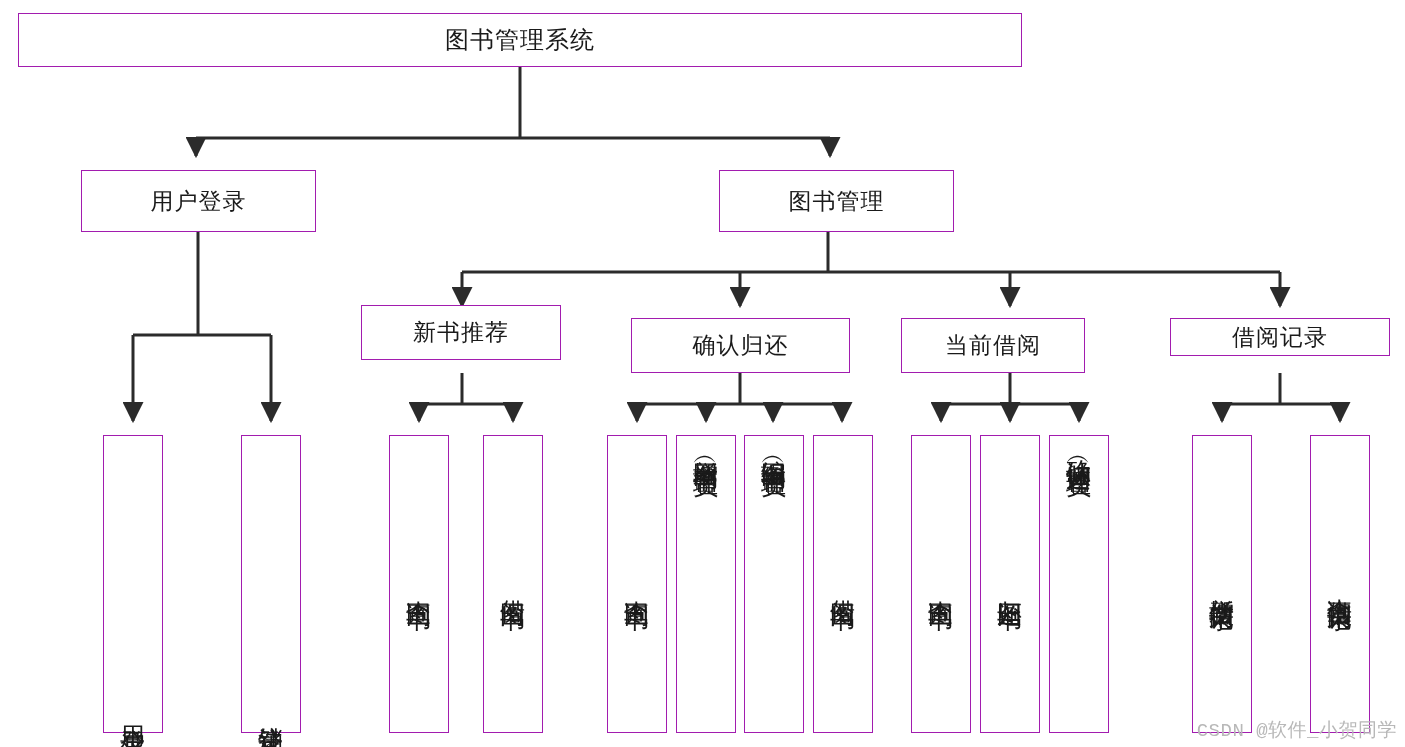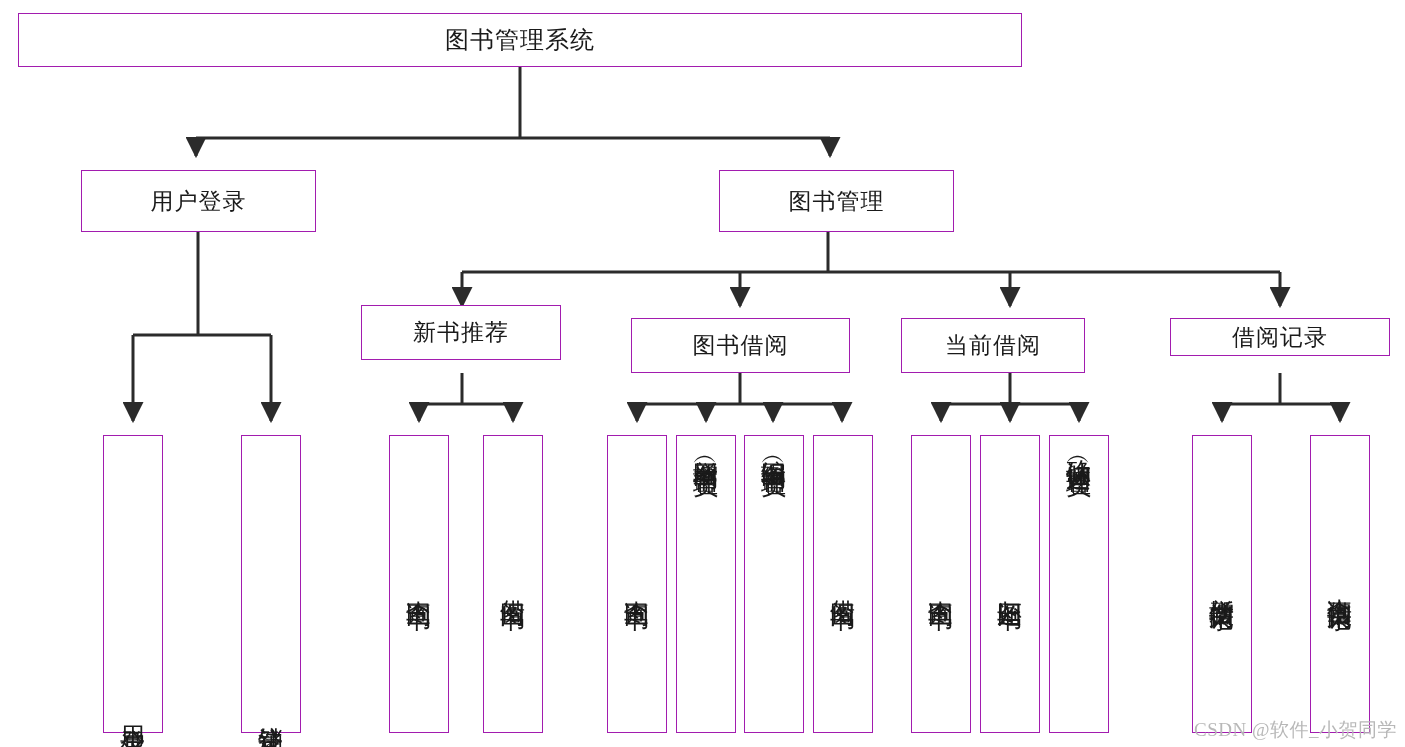--- a/index.html
+++ b/index.html
@@ -67,21 +67,21 @@
     padding-top: 0;
   }
   .watermark {
     position: absolute;
     right: 8px;
     bottom: 4px;
     font-size: 19px;
     color: #b8b8b8;
     letter-spacing: 0.5px;
     white-space: nowrap;
-    font-family: Liberation Serif, serif;
+    font-family: Liberation Mono, monospace;
   }
 </style>
 </head>
 <body>
 
 <div id="canvas">
 
   <svg class="edges" viewBox="0 0 1405 747">
     <defs>
       <marker id="arr" viewBox="0 0 10 10" refX="9" refY="5" markerWidth="7" markerHeight="7" orient="auto-start-reverse">
@@ -140,21 +140,21 @@
     <span>用户登录</span>
   </div>
   <div class="node horiz" style="left:711px; top:170px; width:235px; height:62px;margin-left:8px;">
     <span>图书管理</span>
   </div>
 
   <div class="node horiz" style="left:361px; top:305px; width:200px; height:55px;">
     <span>新书推荐</span>
   </div>
   <div class="node horiz" style="left:631px; top:318px; width:219px; height:55px;">
-    <span>图书借阅</span>
+    <span>确认归还</span>
   </div>
   <div class="node horiz" style="left:901px; top:318px; width:184px; height:55px;">
     <span>当前借阅</span>
   </div>
   <div class="node horiz" style="left:1170px; top:318px; width:220px; height:38px;">
     <span>借阅记录</span>
   </div>
 
   <div class="node leaf bottomish" style="left:103px; top:435px; width:60px; height:298px;">
     <span class="vtext">用户登录</span>

